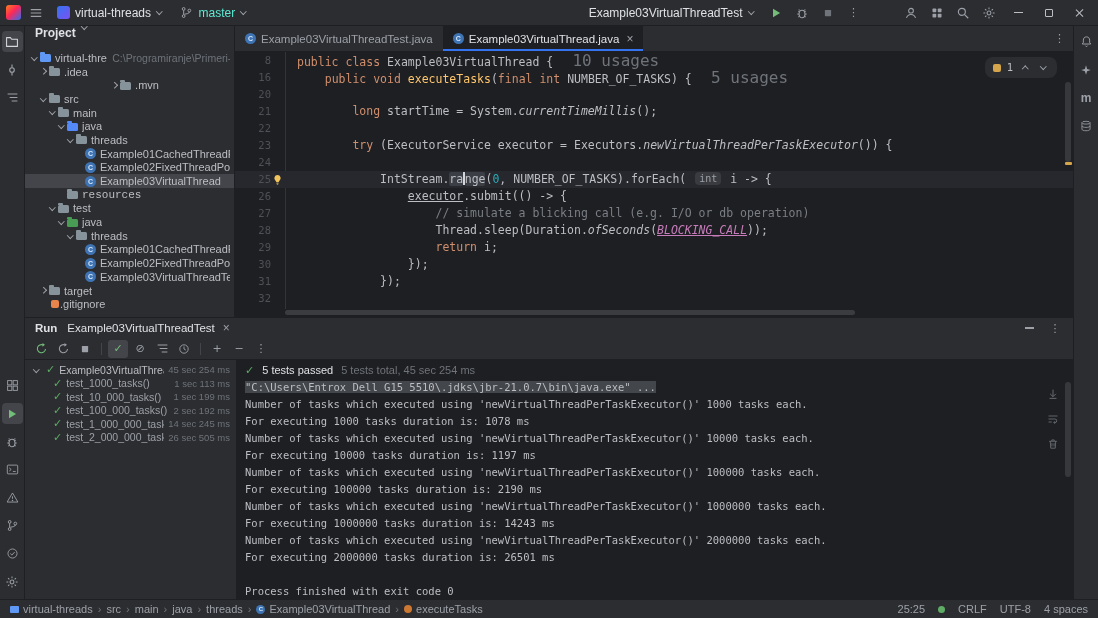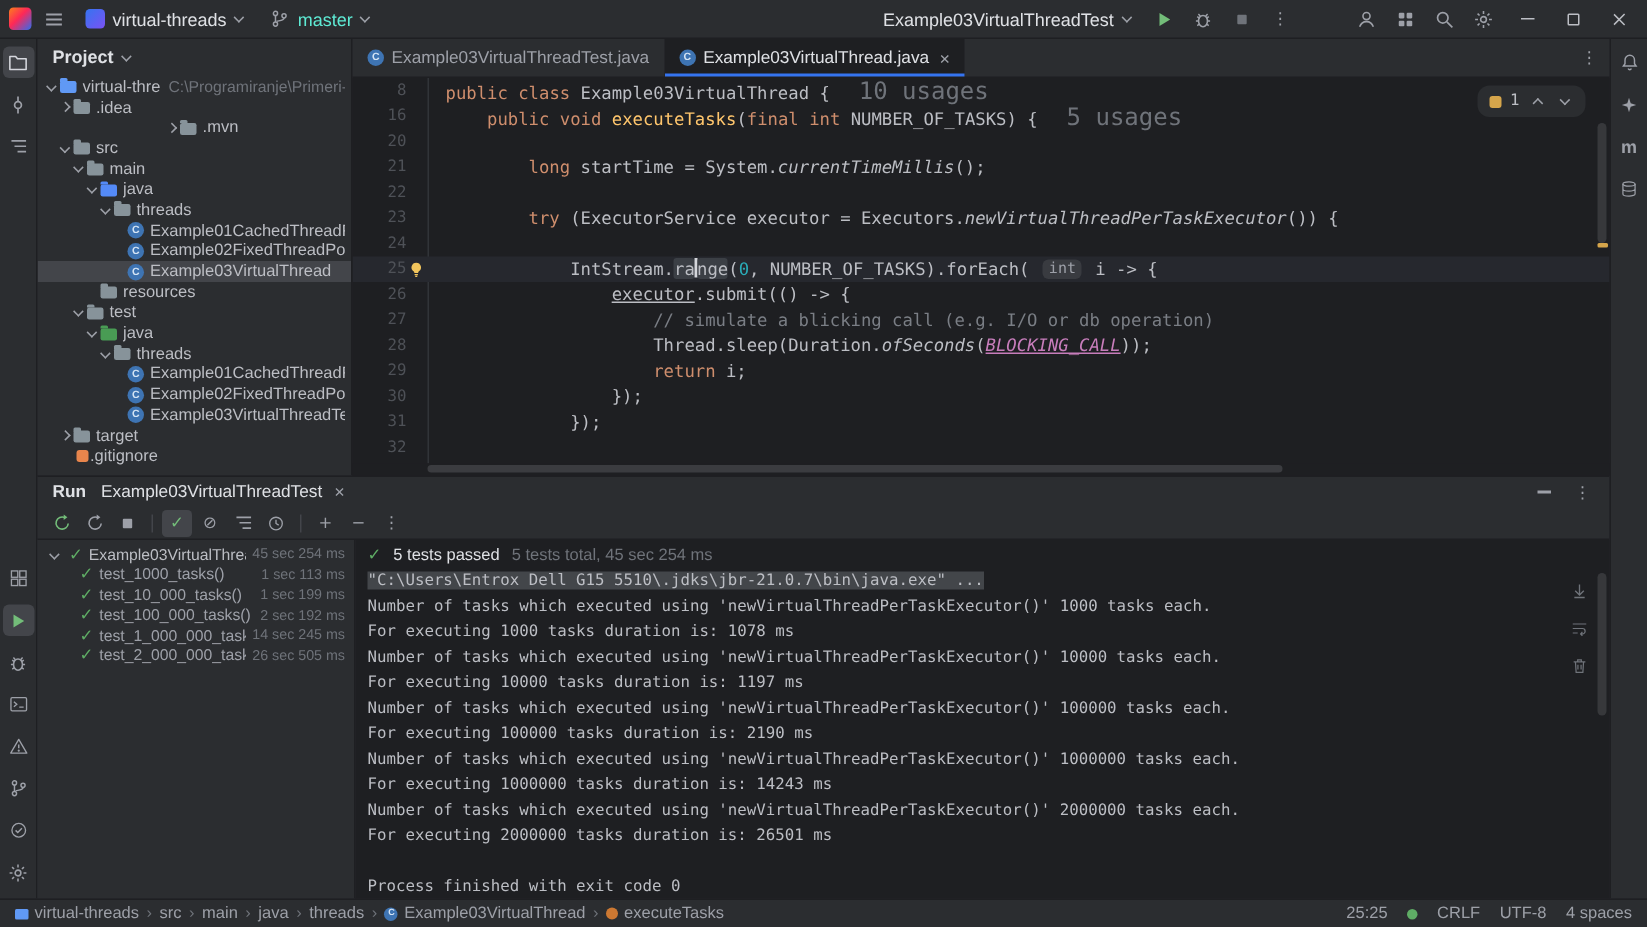--- a/index.html
+++ b/index.html
@@ -46,21 +46,21 @@
     padding:5px 0;gap:7px;flex:none}
   .strip.left{border-right:1px solid #1e1f22}
   .strip.right{border-left:1px solid #1e1f22}
   .strip-spacer{flex:1}
   .center{flex:1;display:flex;flex-direction:column;min-width:0}
   .upper{height:291px;display:flex;min-height:0;flex:none}
 
   
   .project-panel{width:210px;flex:none;background:#2b2d30;border-right:1px solid #1e1f22;
     display:flex;flex-direction:column;overflow:hidden}
-  .pp-header{height:24px;display:flex;align-items:center;gap:6px;padding:0 10px;flex:none}
+  .pp-header{height:24px;display:flex;align-items:flex-start;gap:6px;padding:0 10px;flex:none}
   .pp-title{color:#dfe1e5;font-weight:bold;font-size:12px}
   .tree{flex:1;overflow:hidden;font-size:11px;padding-top:1px}
   .tree-row{height:13.7px;display:flex;align-items:center;white-space:nowrap;overflow:hidden;padding-right:4px}
   .tree-row.selected{background:#43454a}
   .chevbox{width:11px;flex:none;display:inline-flex;align-items:center;justify-content:center}
   .ticon{flex:none;margin-right:4px;position:relative;display:inline-block}
   .ti-folder{width:11px;height:8px;border-radius:1.5px;margin-top:1px}
   .ti-folder::before{content:"";position:absolute;top:-2px;left:0;width:4.5px;height:2.5px;
     border-radius:1px 1px 0 0;background:inherit}
   .c-gray{background:#87939a}.c-blue{background:#548af7}.c-green{background:#499c54}.c-proj{background:#6099f5}
@@ -404,21 +404,21 @@
               <div class="tree-row" style="padding-left: 49px;">
                 <span class="chevbox"></span>
                 <span class="ticon ti-class">C</span>
                 <span class="tlabel">Example02FixedThreadPool</span>
               </div>
               <div class="tree-row selected" style="padding-left: 49px;">
                 <span class="chevbox"></span>
                 <span class="ticon ti-class">C</span>
                 <span class="tlabel">Example03VirtualThread</span>
               </div>
-              <div class="tree-row" style="padding-left: 31px;">
+              <div class="tree-row" style="padding-left: 31px; font-family: Liberation Mono, monospace;">
                 <span class="chevbox"></span>
                 <span class="ticon ti-folder c-gray"></span>
                 <span class="tlabel">resources</span>
               </div>
               <div class="tree-row" style="padding-left: 22px;">
                 <span class="chevbox">
                   <span class="cv cv-down"></span>
                 </span>
                 <span class="ticon ti-folder c-gray"></span>
                 <span class="tlabel">test</span>

